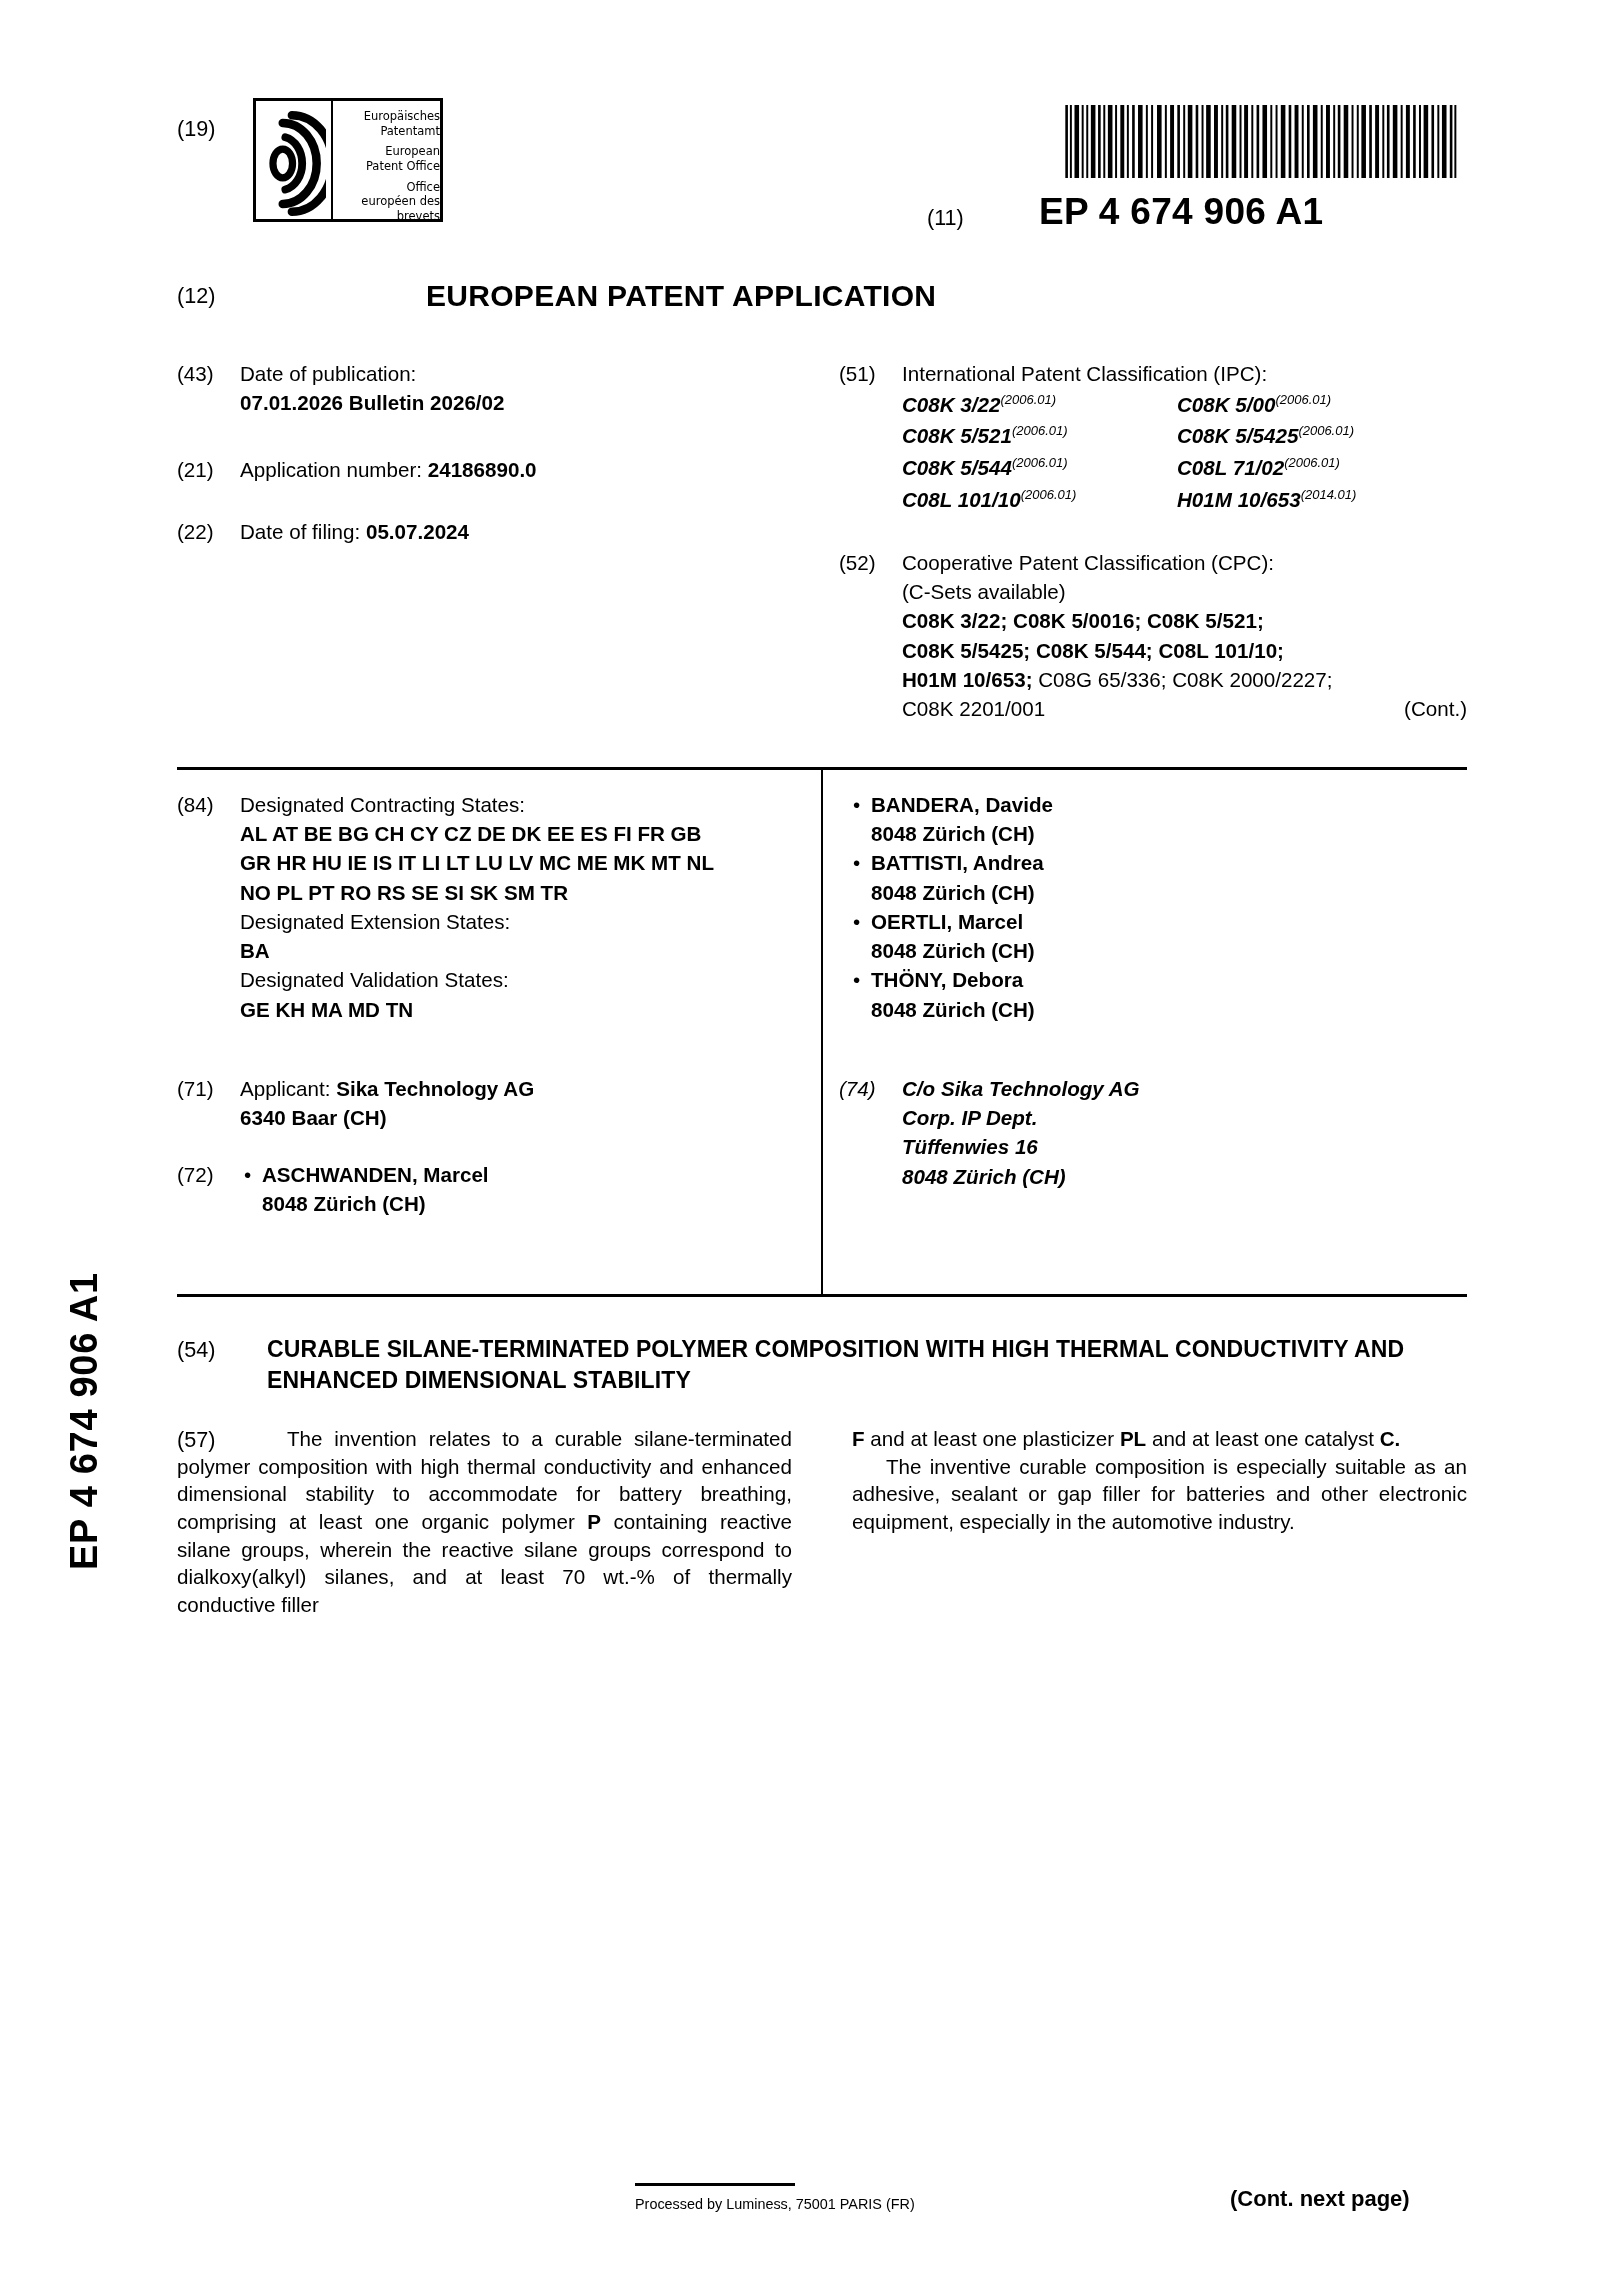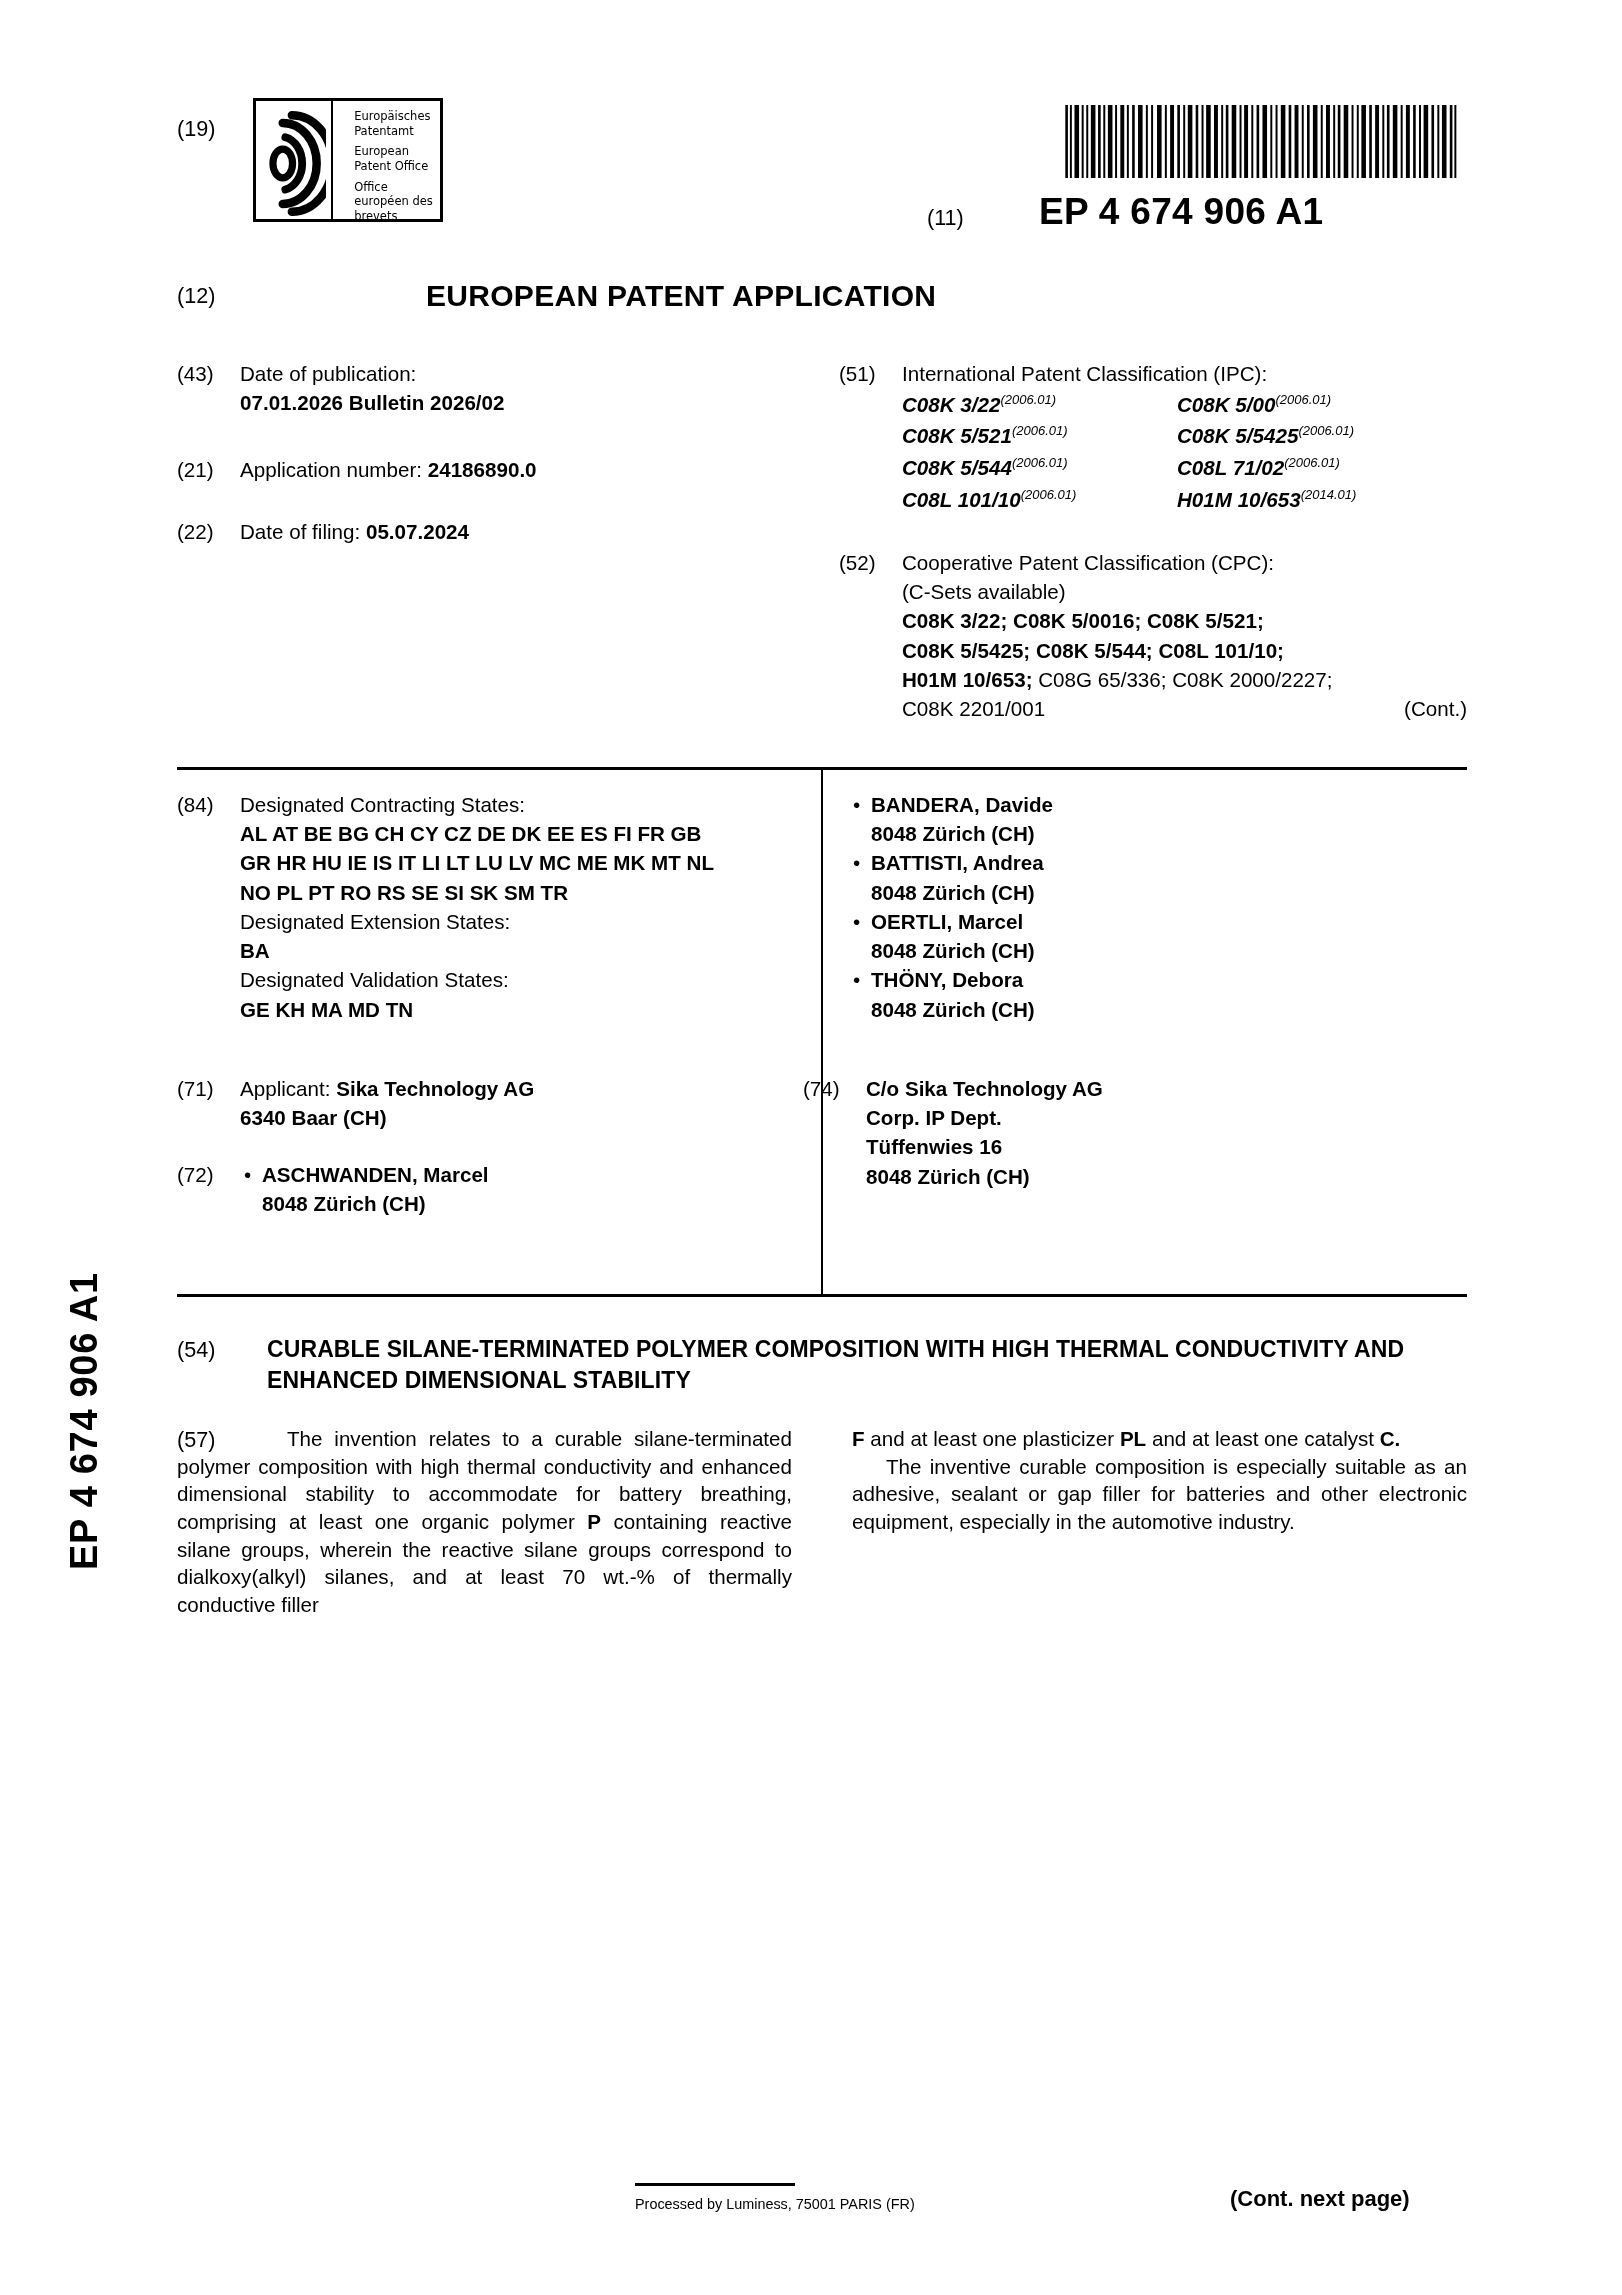--- a/index.html
+++ b/index.html
@@ -33,20 +33,21 @@
     white-space: nowrap;
   }
 
   
   .header {
     position: absolute;
     left: 177px;
     top: 98px;
     width: 1289px;
     height: 170px;
+    text-align: right;
   }
   .kind-19 {
     position: absolute;
     left: 0;
     top: 18.3px;
     font-size: 21.6px;
   }
   .logo-box {
     position: absolute;
     left: 76px;
@@ -504,21 +505,21 @@
         <span class="ad">8048 Zürich (CH)</span>
       </li>
       <li>
         <span class="dot">•</span>
         <span class="nm">THÖNY, Debora</span>
         <span class="ad">8048 Zürich (CH)</span>
       </li>
     </ul>
   </div>
 
-  <div class="bib" style="left:803px; top:1074px; width:628px;">
+  <div class="bib" style="left:839px; top:1074px; width:628px;font-style:italic;">
     <span class="code">(74)</span>
     <div class="body">
       <div class="b">C/o Sika Technology AG</div>
       <div class="b">Corp. IP Dept.</div>
       <div class="b">Tüffenwies 16</div>
       <div class="b">8048 Zürich (CH)</div>
     </div>
   </div>
 
   <div class="hrule" style="top:1294px;"></div>

